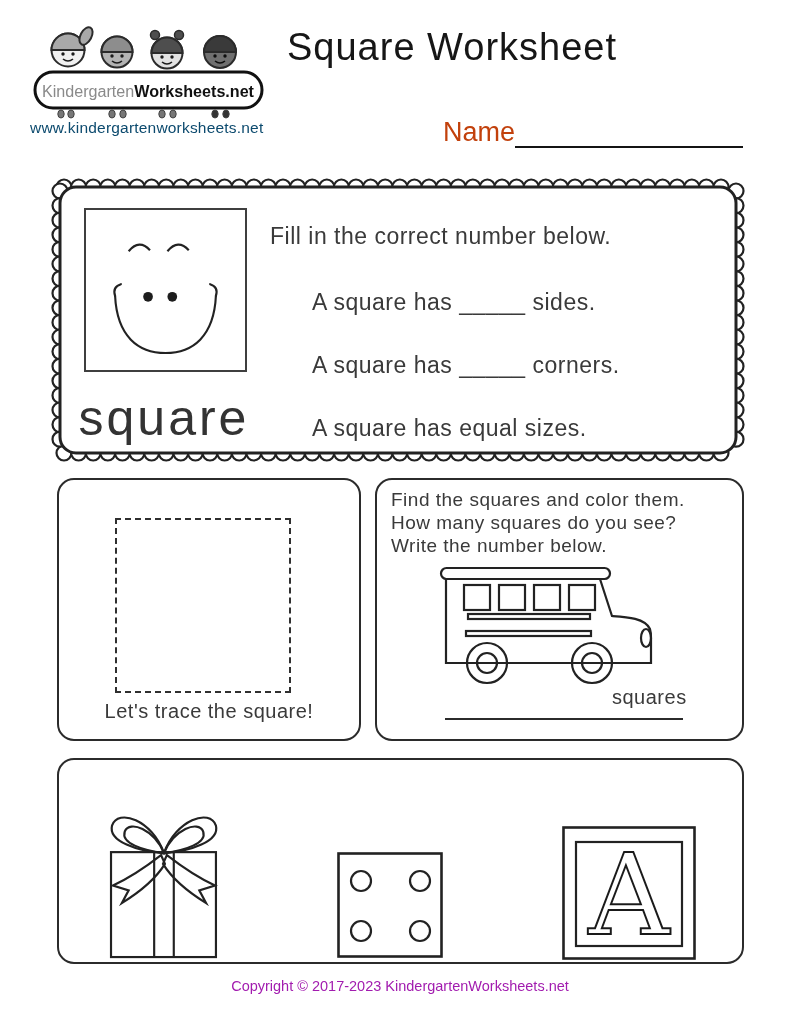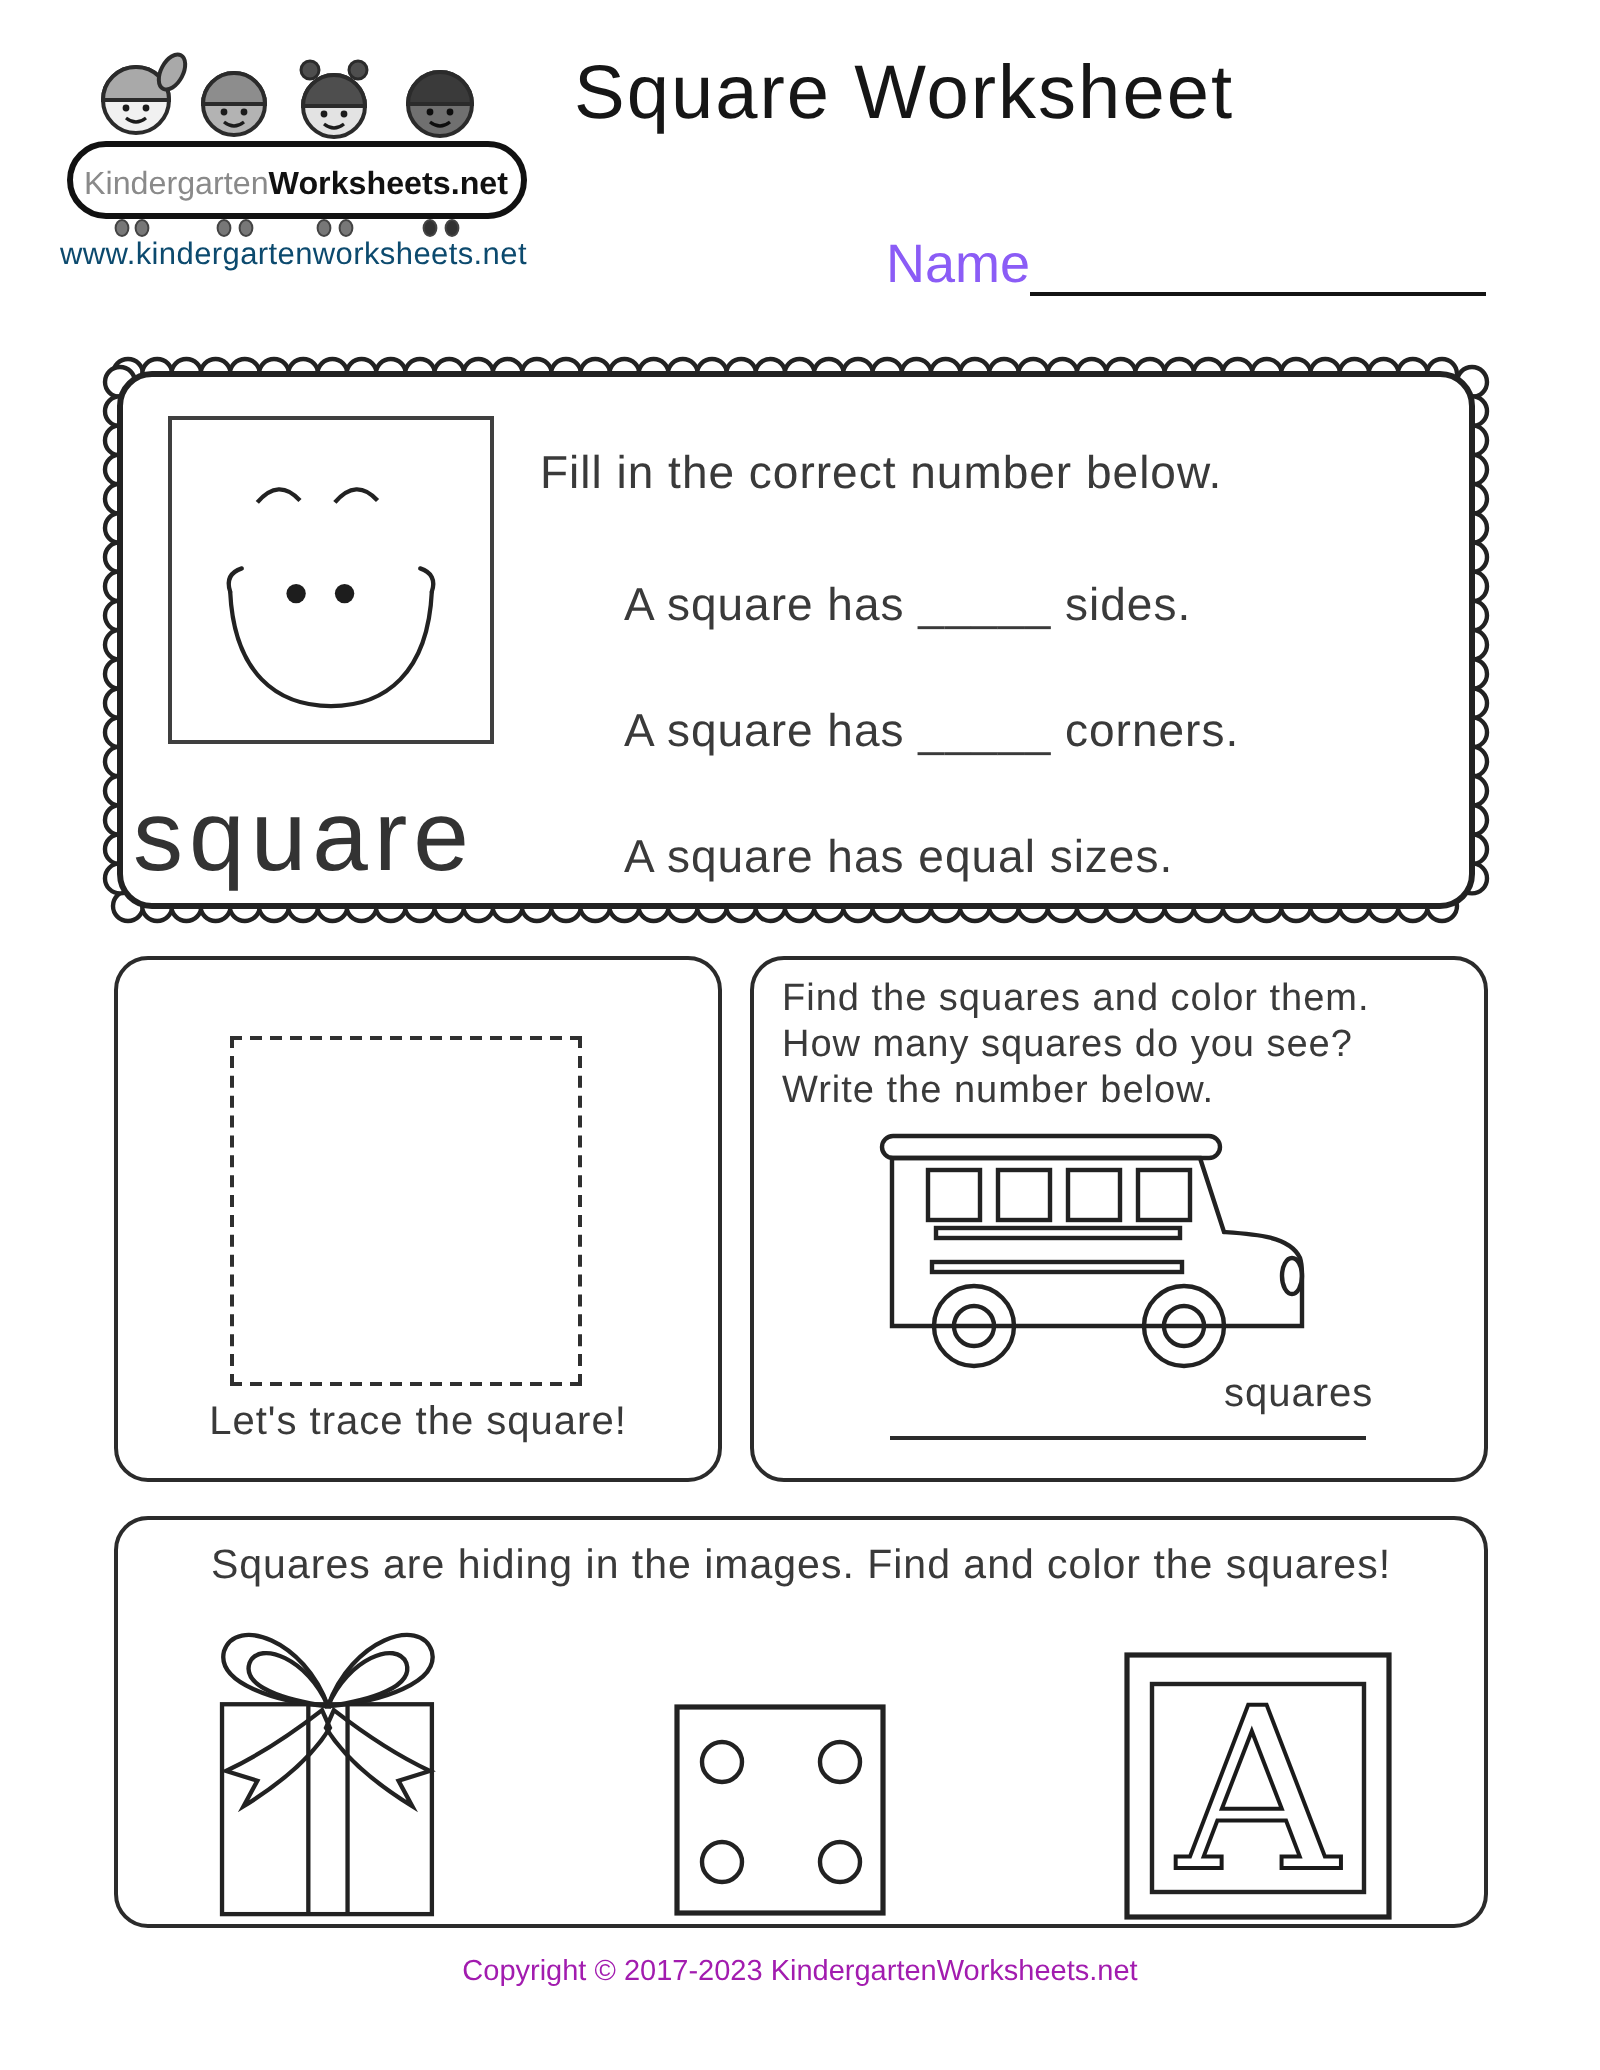--- a/index.html
+++ b/index.html
@@ -1,21 +1,21 @@
 <!DOCTYPE html>
 <html><head>
 <meta charset="utf-8">
 <style>
   html,body{margin:0;padding:0;background:#fff;}
   .page{position:relative;width:800px;height:1035px;background:#ffffff;overflow:hidden;
         font-family:"Liberation Sans",sans-serif;color:#2e2e2e;}
   .abs{position:absolute;}
   .hand{color:#3a3a3a;letter-spacing:.5px;}
   .title{font-size:38px;font-weight:400;color:#161616;letter-spacing:1px;}
-  .name-label{font-size:27px;color:#8b5cf6;}
+  .name-label{font-size:27px;color:#c2410c;}
   .name-line{display:inline-block;width:228px;border-bottom:2.5px solid #141414;height:30px;vertical-align:bottom;}
   .url{font-size:15.5px;color:#0c4a6e;letter-spacing:.2px;}
   .loop{fill:#fff;stroke:#222;stroke-width:2.2;}
   .scallop-rect{fill:#fff;stroke:#222;stroke-width:3;}
   .box{border:2.5px solid #2b2b2b;border-radius:17px;background:#fff;}
   .face-square{border:2.5px solid #3f3f3f;background:#fff;}
   .shape-word{font-size:50px;letter-spacing:3px;color:#333;text-align:center;}
   .intro-text{font-size:23px;}
   .trace-caption{font-size:20px;text-align:center;width:100%;}
   .count-instr{font-size:19px;line-height:23px;}
@@ -228,21 +228,21 @@
       <svg width="159" height="160" viewBox="0 0 164 164">
         <path class="ink" d="M44,42 q11,-13 22,-1"></path>
         <path class="ink" d="M84,42 q11,-13 22,-1"></path>
         <circle cx="64" cy="89" r="5" fill="#1d1d1d"></circle>
         <circle cx="89" cy="89" r="5" fill="#1d1d1d"></circle>
         <path class="ink" stroke-linecap="round" stroke-width="2.4" d="M30,88 C32,130 54,147 82,147 C110,147 132,130 134,88"></path>
         <path class="ink" stroke-linecap="round" stroke-width="2.4" d="M30,88 Q27,79 36,76"></path>
         <path class="ink" stroke-linecap="round" stroke-width="2.4" d="M134,88 Q137,79 128,76"></path>
       </svg>
     </div>
-    <div class="abs hand shape-word" style="left:4px;top:214px;width:200px;">square</div>
+    <div class="abs hand shape-word" style="left:16px;top:214px;width:200px;">square</div>
 
     <div class="abs hand intro-text" style="left:222px;top:48px;">Fill in the correct number below.</div>
     <div class="abs hand intro-text" style="left:264px;top:114px;">A square has _____ sides.</div>
     <div class="abs hand intro-text" style="left:264px;top:177px;">A square has _____ corners.</div>
     <div class="abs hand intro-text" style="left:264px;top:240px;">A square has equal sizes.</div>
   </div>
 
   <div class="abs box" style="left:57px;top:478px;width:300px;height:259px;">
     <div class="abs dash-square" style="left:56px;top:38px;width:172px;height:171px;"></div>
     <div class="abs hand trace-caption" style="left:0;top:220px;">Let's trace the square!</div>
@@ -267,21 +267,20 @@
       <circle class="ink" cx="155" cy="97" r="20" fill="#fff" stroke-width="2.5"></circle>
       <circle class="ink" cx="155" cy="97" r="10"></circle>
       <rect class="ink" x="4" y="2" width="169" height="11" rx="5.5" fill="#fff" stroke-width="2.5"></rect>
     </svg>
 
     <div class="abs hand answer-word" style="left:200px;top:206px;margin-left:35px;">squares</div>
     <div class="abs answer-line" style="left:68px;top:238px;"></div>
   </div>
 
   <div class="abs box" style="left:57px;top:758px;width:683px;height:202px;">
-    <div class="abs hand find-instr" style="left:0;top:11px;">Squares are hiding in the images. Find and color the squares!</div>
 
     <svg class="abs" style="left:36px;top:48px;" width="135" height="152" viewBox="0 0 135 155">
       <rect class="ink" x="15" y="45" width="107" height="107" fill="#fff"></rect>
       <line class="ink" x1="59" y1="45" x2="59" y2="152"></line>
       <line class="ink" x1="79" y1="45" x2="79" y2="152"></line>
       <path class="ink" fill="#fff" stroke-width="2" d="M66,48 C48,62 32,72 17,79 L33,84 L26,97 C47,84 62,70 70,57 Z"></path>
       <path class="ink" fill="#fff" stroke-width="2" d="M72,48 C90,62 106,72 121,79 L105,84 L112,97 C91,84 76,70 68,57 Z"></path>
       <path class="ink" fill="#fff" stroke-width="2" d="M69,46 C57,12 22,0 16,18 C12,34 42,44 69,46 Z"></path>
       <path class="ink" fill="#fff" stroke-width="2" d="M69,46 C81,12 116,0 122,18 C126,34 96,44 69,46 Z"></path>
       <path class="ink" fill="none" stroke-width="2" d="M69,46 C59,22 34,12 29,24 C25,36 47,43 69,46 Z"></path>

